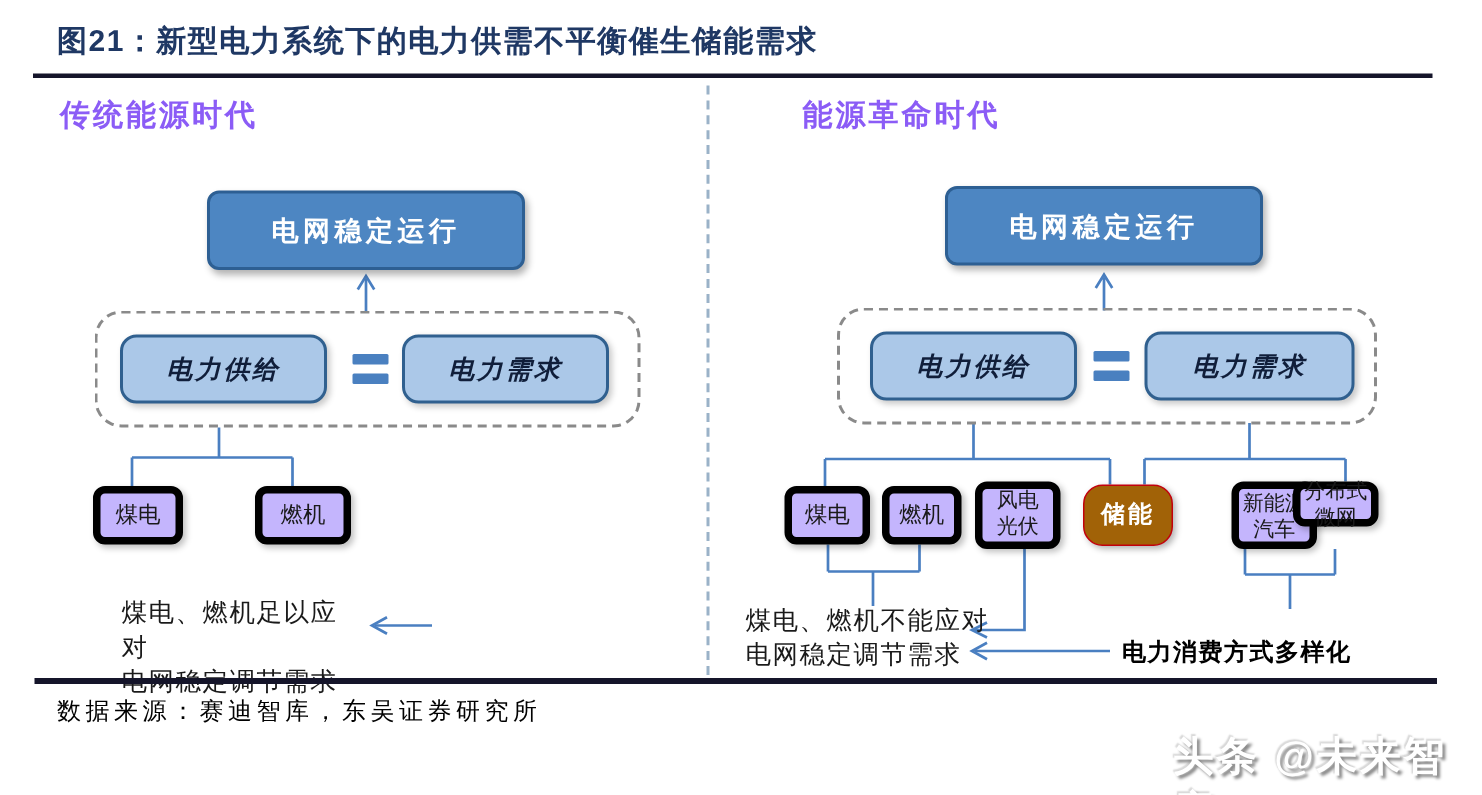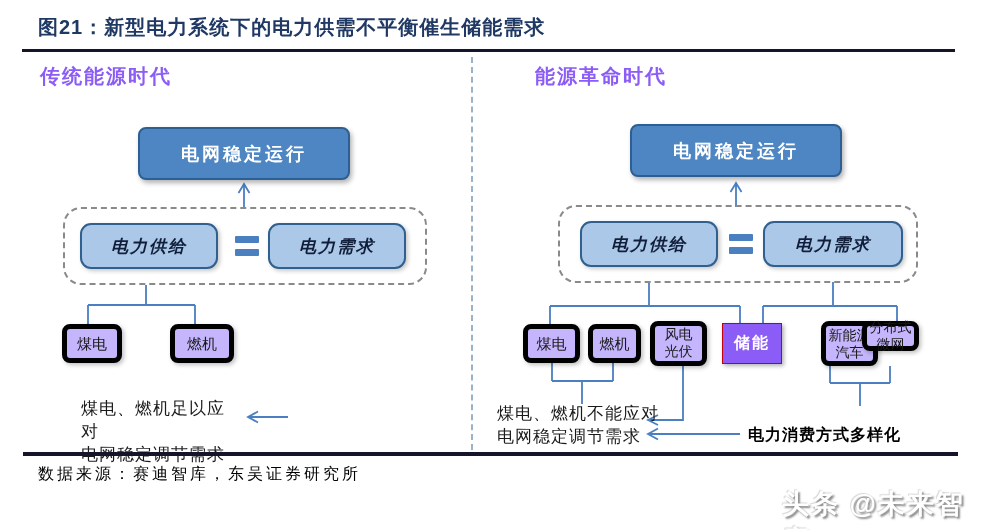--- a/index.html
+++ b/index.html
@@ -34,21 +34,21 @@
     color:#101e3a;font-weight:bold;font-size:17px;letter-spacing:2px;
     box-shadow:2px 2px 4px rgba(0,0,0,.22);
     font-style:italic;
   }
   .box-gray{
     background:#c4b5fd;border:5px solid #000000;border-radius:8px;
     color:#1a1a1a;font-size:15px;line-height:1.2;white-space:pre-line;
     box-shadow:2px 2px 4px rgba(0,0,0,.25);
   }
   .box-red{
-    background:#8b5cf6;border:1px solid #c3000c;border-radius:0;
+    background:#a16207;border:1px solid #c3000c;border-radius:13px;
     color:#ffffff;font-weight:bold;font-size:16px;letter-spacing:2px;
     box-shadow:2px 2px 4px rgba(0,0,0,.3);
   }
   .dashed-group{border:2px dashed #8a8a8a;border-radius:18px;box-sizing:border-box;}
   
   .equals{display:flex;flex-direction:column;justify-content:space-between;height:20px;}
   .equals .bar{width:24px;height:7px;background:#4a80c0;border-radius:1px;}
   
   .caption{font-size:17px;color:#1a1a1a;line-height:1.35;white-space:pre-line;letter-spacing:1px;}
   .consumption{font-size:16px;font-weight:bold;color:#000000;letter-spacing:1px;}

